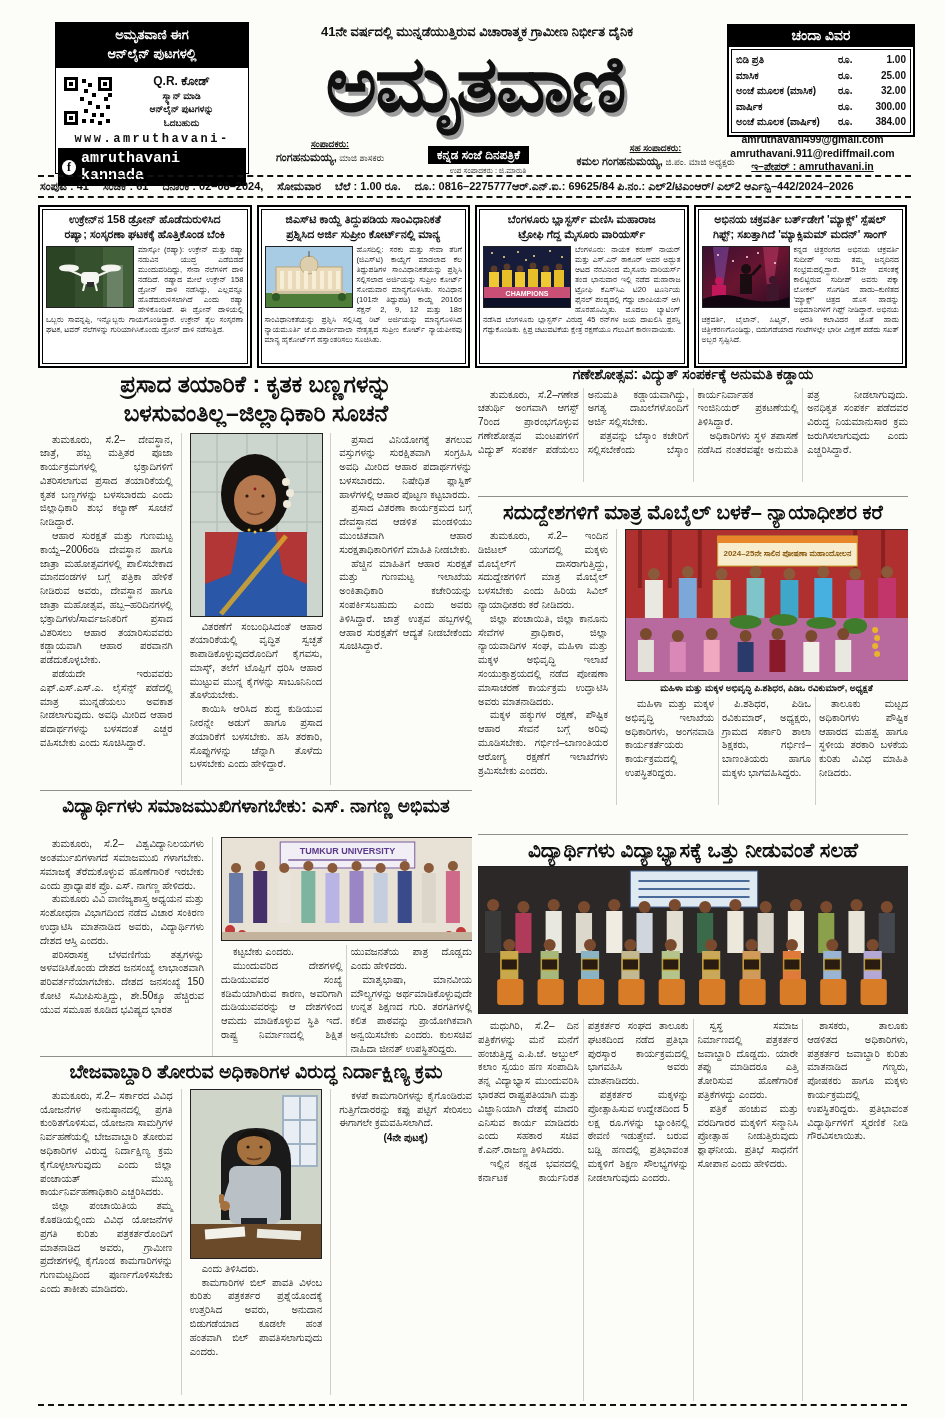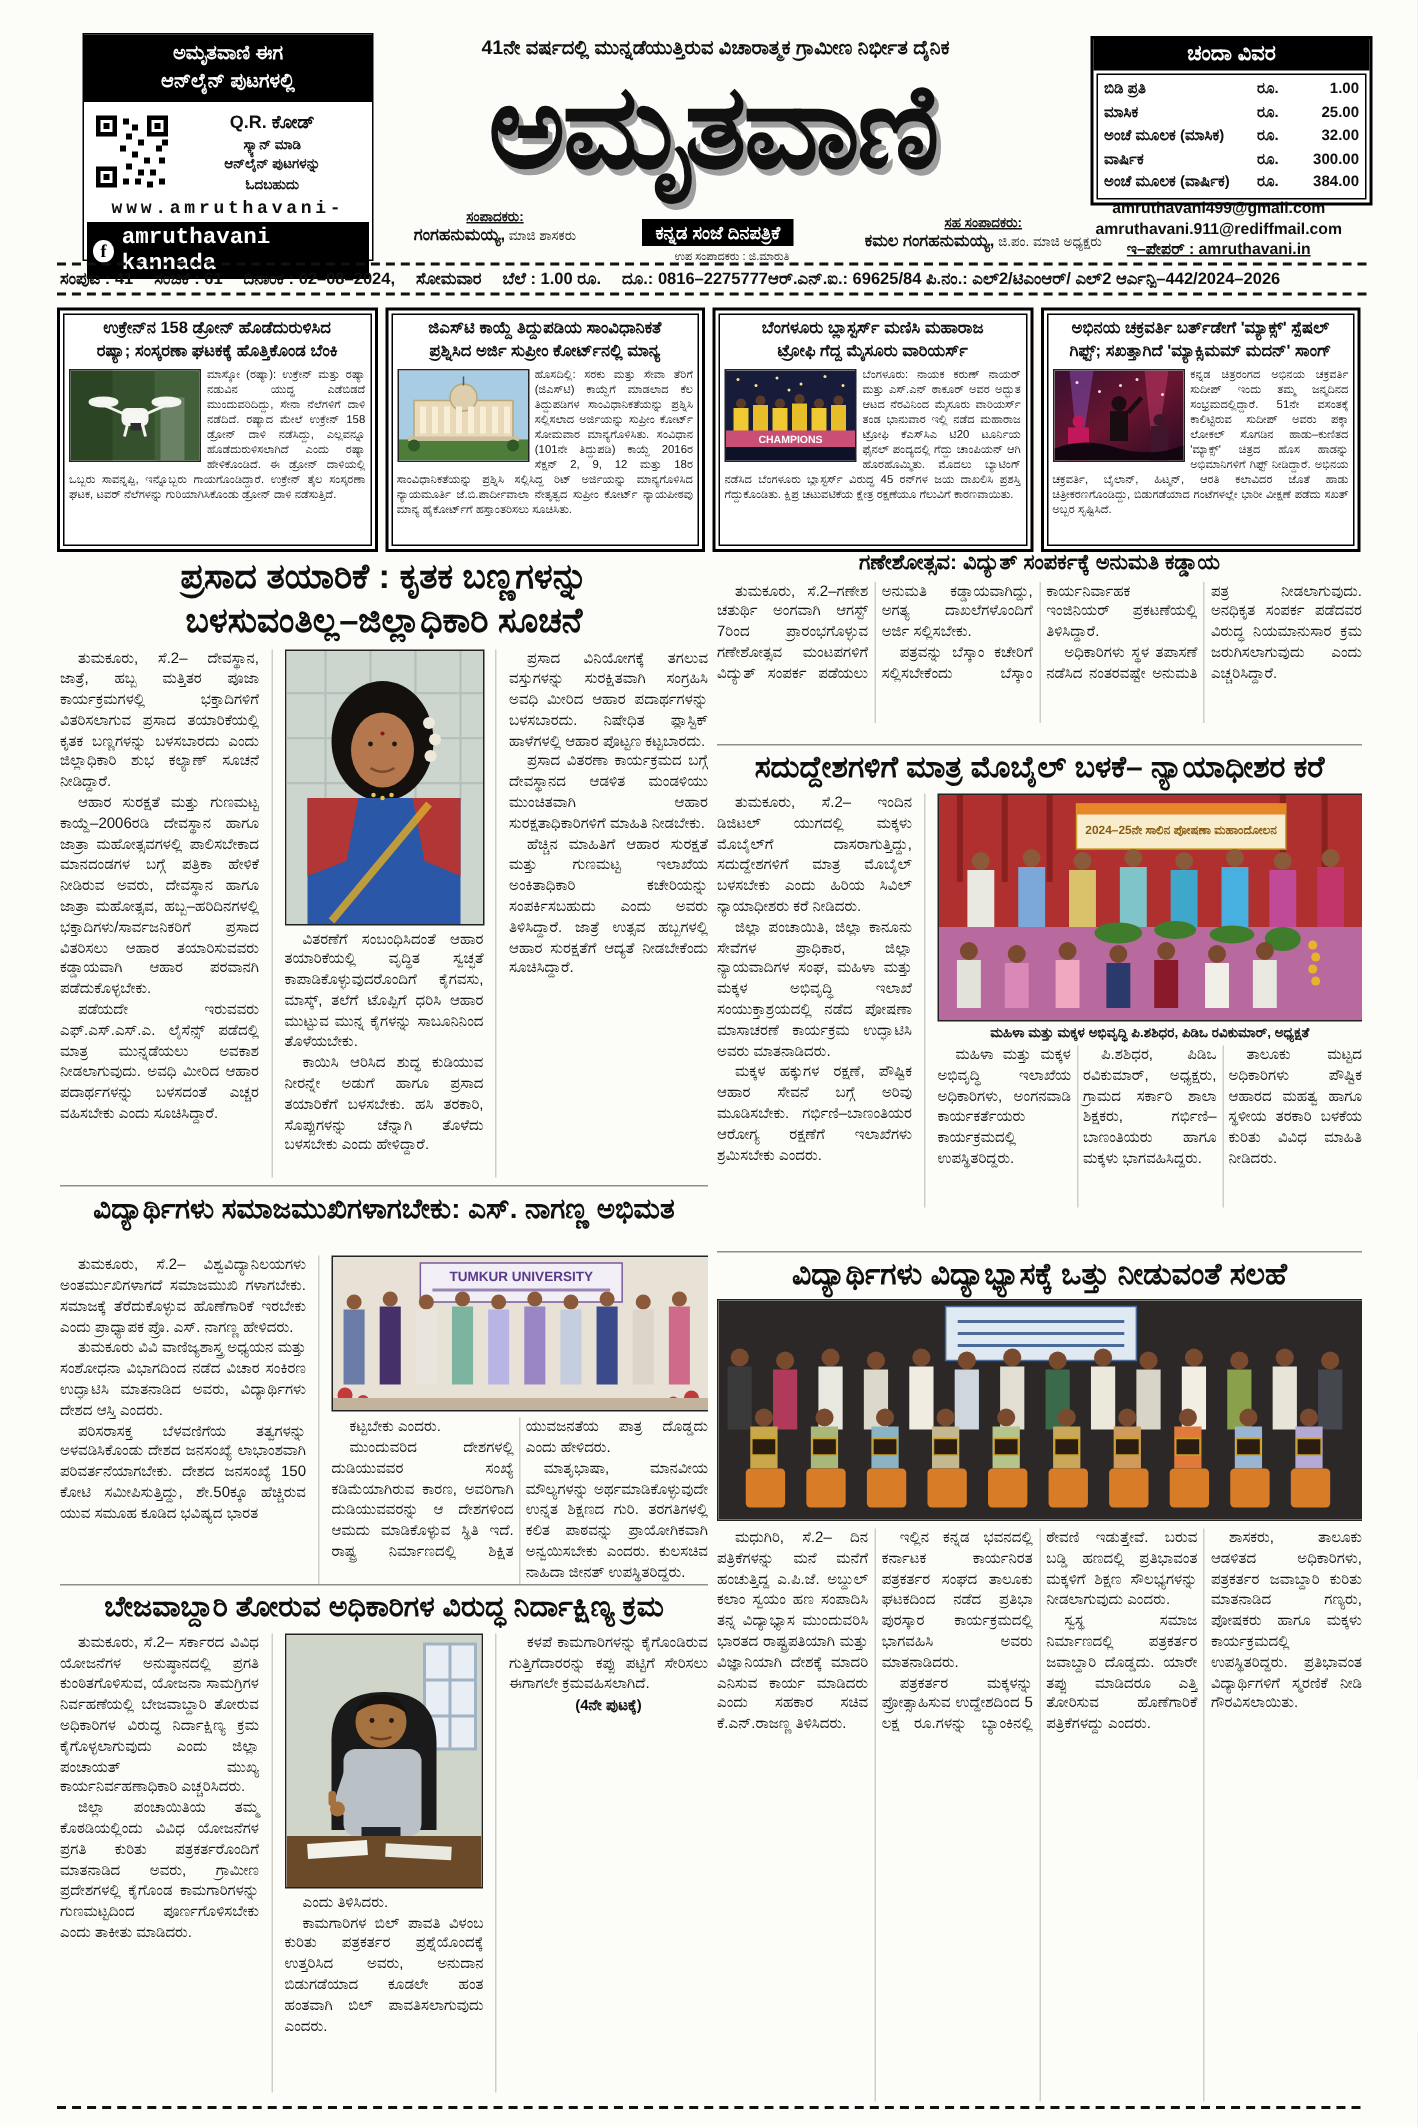--- a/index.html
+++ b/index.html
@@ -592,20 +592,21 @@
           <rect x="298" y="112" width="26" height="26" rx="3"></rect>
           <rect x="338" y="112" width="26" height="26" rx="3"></rect>
         <rect x="378" y="112" width="26" height="26" rx="3"></rect>
       </g>
     </svg>
     <div class="flow4" style="margin-top:5px;height:382px;">
       <p>ಮಧುಗಿರಿ, ಸೆ.2– ದಿನ ಪತ್ರಿಕೆಗಳನ್ನು ಮನೆ ಮನೆಗೆ ಹಂಚುತ್ತಿದ್ದ ಎ.ಪಿ.ಜೆ. ಅಬ್ದುಲ್ ಕಲಾಂ ಸ್ವಯಂ ಹಣ ಸಂಪಾದಿಸಿ ತನ್ನ ವಿದ್ಯಾಭ್ಯಾಸ ಮುಂದುವರಿಸಿ ಭಾರತದ ರಾಷ್ಟ್ರಪತಿಯಾಗಿ ಮತ್ತು ವಿಜ್ಞಾನಿಯಾಗಿ ದೇಶಕ್ಕೆ ಮಾದರಿ ಎನಿಸುವ ಕಾರ್ಯ ಮಾಡಿದರು ಎಂದು ಸಹಕಾರ ಸಚಿವ ಕೆ.ಎನ್.ರಾಜಣ್ಣ ತಿಳಿಸಿದರು.</p>
         <p>ಇಲ್ಲಿನ ಕನ್ನಡ ಭವನದಲ್ಲಿ ಕರ್ನಾಟಕ ಕಾರ್ಯನಿರತ ಪತ್ರಕರ್ತರ ಸಂಘದ ತಾಲೂಕು ಘಟಕದಿಂದ ನಡೆದ ಪ್ರತಿಭಾ ಪುರಸ್ಕಾರ ಕಾರ್ಯಕ್ರಮದಲ್ಲಿ ಭಾಗವಹಿಸಿ ಅವರು ಮಾತನಾಡಿದರು.</p>
         <p>ಪತ್ರಕರ್ತರ ಮಕ್ಕಳನ್ನು ಪ್ರೋತ್ಸಾಹಿಸುವ ಉದ್ದೇಶದಿಂದ 5 ಲಕ್ಷ ರೂ.ಗಳನ್ನು ಬ್ಯಾಂಕಿನಲ್ಲಿ ಠೇವಣಿ ಇಡುತ್ತೇವೆ. ಬರುವ ಬಡ್ಡಿ ಹಣದಲ್ಲಿ ಪ್ರತಿಭಾವಂತ ಮಕ್ಕಳಿಗೆ ಶಿಕ್ಷಣ ಸೌಲಭ್ಯಗಳನ್ನು ನೀಡಲಾಗುವುದು ಎಂದರು.</p>
       <p>ಸ್ವಸ್ಥ ಸಮಾಜ ನಿರ್ಮಾಣದಲ್ಲಿ ಪತ್ರಕರ್ತರ ಜವಾಬ್ದಾರಿ ದೊಡ್ಡದು. ಯಾರೇ ತಪ್ಪು ಮಾಡಿದರೂ ಎತ್ತಿ ತೋರಿಸುವ ಹೊಣೆಗಾರಿಕೆ ಪತ್ರಿಕೆಗಳದ್ದು ಎಂದರು.</p>
+        <p>ಪತ್ರಿಕೆ ಹಂಚುವ ಮತ್ತು ವರದಿಗಾರರ ಮಕ್ಕಳಿಗೆ ಸನ್ಮಾನಿಸಿ ಪ್ರೋತ್ಸಾಹ ನೀಡುತ್ತಿರುವುದು ಶ್ಲಾಘನೀಯ. ಪ್ರತಿಭೆ ಸಾಧನೆಗೆ ಸೋಪಾನ ಎಂದು ಹೇಳಿದರು.</p>
         <p>ಶಾಸಕರು, ತಾಲೂಕು ಆಡಳಿತದ ಅಧಿಕಾರಿಗಳು, ಪತ್ರಕರ್ತರ ಜವಾಬ್ದಾರಿ ಕುರಿತು ಮಾತನಾಡಿದ ಗಣ್ಯರು, ಪೋಷಕರು ಹಾಗೂ ಮಕ್ಕಳು ಕಾರ್ಯಕ್ರಮದಲ್ಲಿ ಉಪಸ್ಥಿತರಿದ್ದರು. ಪ್ರತಿಭಾವಂತ ವಿದ್ಯಾರ್ಥಿಗಳಿಗೆ ಸ್ಮರಣಿಕೆ ನೀಡಿ ಗೌರವಿಸಲಾಯಿತು.</p>
     </div>
   </div>
 
   <div class="article bodytxt rule-top" style="left:40px;top:1056px;width:432px;height:344px;">
     <h2 class="hl" style="font-size:19px;">ಬೇಜವಾಬ್ದಾರಿ ತೋರುವ ಅಧಿಕಾರಿಗಳ ವಿರುದ್ಧ ನಿರ್ದಾಕ್ಷಿಣ್ಯ ಕ್ರಮ</h2>
     <div class="cols" style="margin-top:5px;height:306px;">
       <div class="col">
         <p>ತುಮಕೂರು, ಸೆ.2– ಸರ್ಕಾರದ ವಿವಿಧ ಯೋಜನೆಗಳ ಅನುಷ್ಠಾನದಲ್ಲಿ ಪ್ರಗತಿ ಕುಂಠಿತಗೊಳಿಸುವ, ಯೋಜನಾ ಸಾಮಗ್ರಿಗಳ ನಿರ್ವಹಣೆಯಲ್ಲಿ ಬೇಜವಾಬ್ದಾರಿ ತೋರುವ ಅಧಿಕಾರಿಗಳ ವಿರುದ್ಧ ನಿರ್ದಾಕ್ಷಿಣ್ಯ ಕ್ರಮ ಕೈಗೊಳ್ಳಲಾಗುವುದು ಎಂದು ಜಿಲ್ಲಾ ಪಂಚಾಯತ್ ಮುಖ್ಯ ಕಾರ್ಯನಿರ್ವಹಣಾಧಿಕಾರಿ ಎಚ್ಚರಿಸಿದರು.</p>
           <p>ಜಿಲ್ಲಾ ಪಂಚಾಯಿತಿಯ ತಮ್ಮ ಕೊಠಡಿಯಲ್ಲಿಂದು ವಿವಿಧ ಯೋಜನೆಗಳ ಪ್ರಗತಿ ಕುರಿತು ಪತ್ರಕರ್ತರೊಂದಿಗೆ ಮಾತನಾಡಿದ ಅವರು, ಗ್ರಾಮೀಣ ಪ್ರದೇಶಗಳಲ್ಲಿ ಕೈಗೊಂಡ ಕಾಮಗಾರಿಗಳನ್ನು ಗುಣಮಟ್ಟದಿಂದ ಪೂರ್ಣಗೊಳಿಸಬೇಕು ಎಂದು ತಾಕೀತು ಮಾಡಿದರು.</p>

